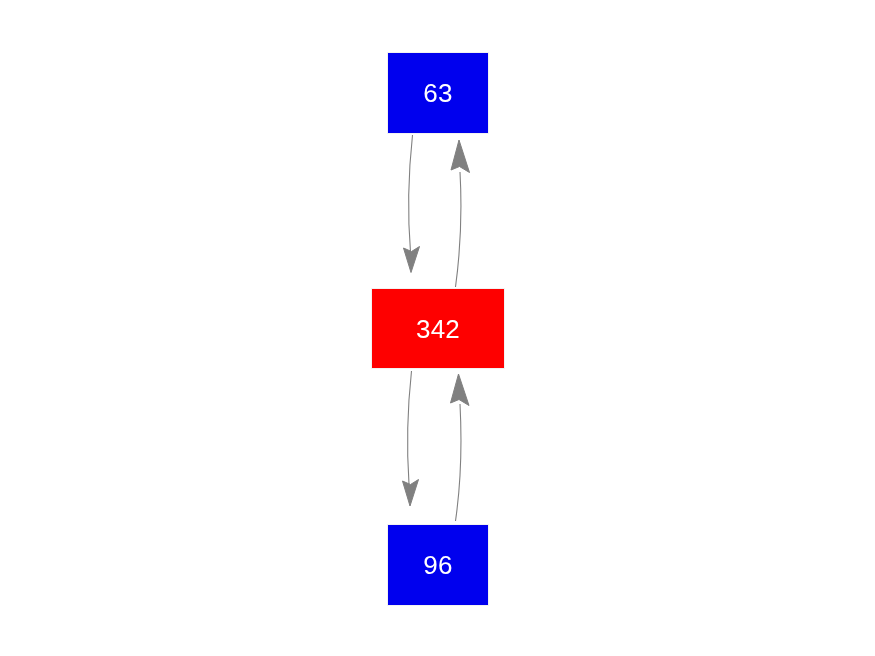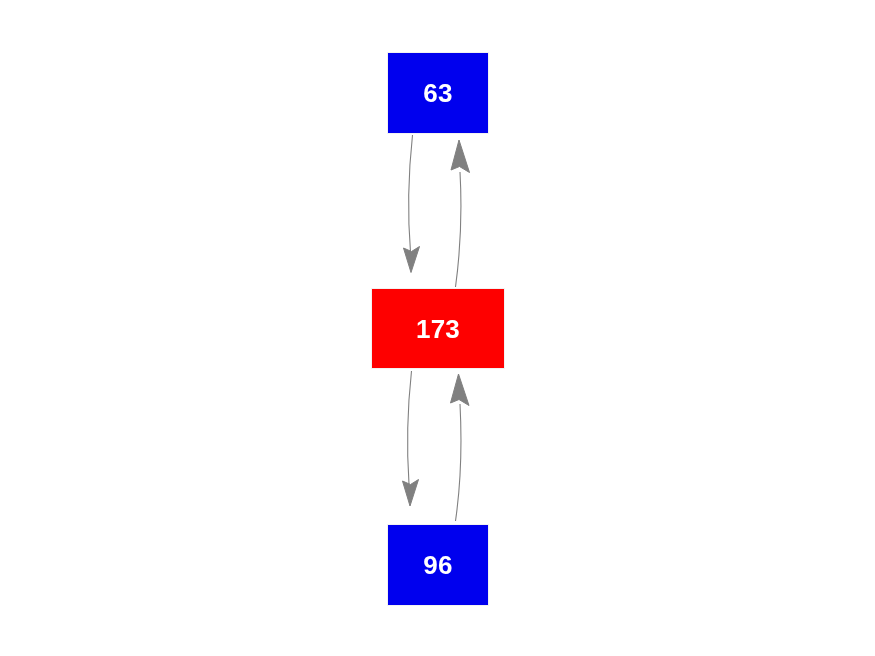--- a/index.html
+++ b/index.html
@@ -34,21 +34,21 @@
     box-sizing: border-box;
     display: flex;
     align-items: center;
     justify-content: center;
     border: 1px solid #f2f2f2;
   }
   .node-label {
     color: #ffffff;
     font-size: 26px;
     font-family: "Liberation Sans", "DejaVu Sans", sans-serif;
-    font-weight: 700;
+    font-weight: 400;
     line-height: 1;
     letter-spacing: 0.2px;
     user-select: none;
   }
   .edge-layer {
     position: absolute;
     left: 0;
     top: 0;
     width: 875px;
     height: 656px;
@@ -88,21 +88,21 @@
         <path class="edge-path" d="M 455.5 521 C 460.5 486 462.0 442 460.0 404"></path>
         <path class="edge-head" d="M 458.5 374.0 L 450.5 403.0 L 459.0 399.5 L 469.0 405.5 Z"></path>
       </g>
     </svg>
 
     <div class="node" style="left:387px; top:52px; width:102px; height:82px; background:#0000ee;">
       <span class="node-label">63</span>
     </div>
 
     <div class="node" style="left:371px; top:288px; width:134px; height:81px; background:#fe0000;">
-      <span class="node-label">173</span>
+      <span class="node-label">342</span>
     </div>
 
     <div class="node" style="left:387px; top:524px; width:102px; height:82px; background:#0000ee;">
       <span class="node-label">96</span>
     </div>
 
   </div>
 </div>
 
 </body></html>

